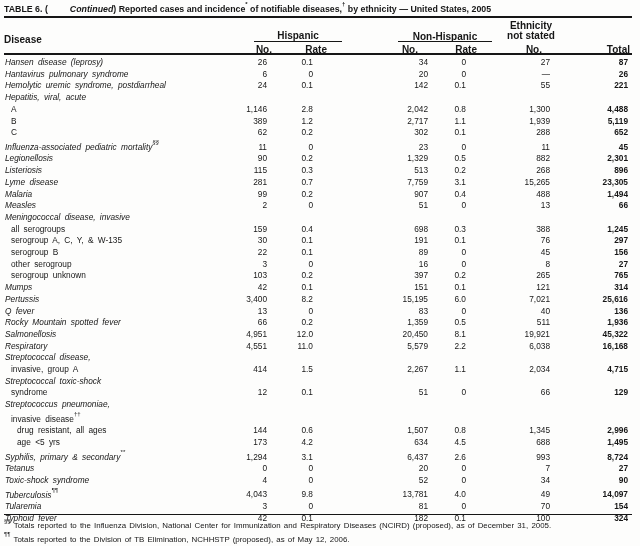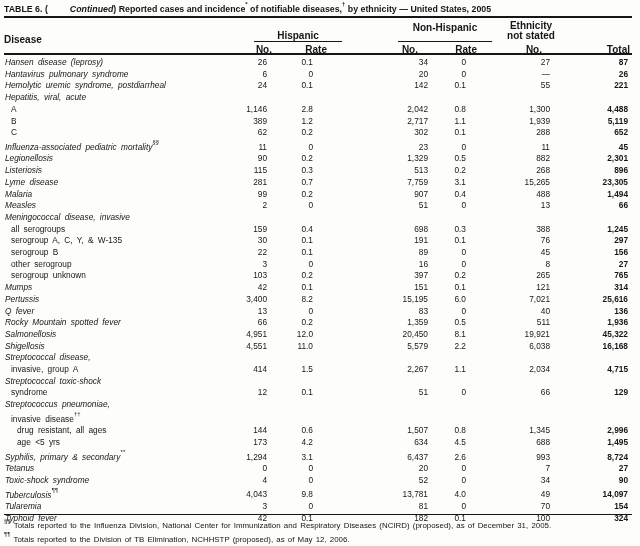--- a/index.html
+++ b/index.html
@@ -32,21 +32,21 @@
     position: absolute;
     font-size: 10px;
     font-weight: bold;
     white-space: nowrap;
   }
   .center { text-align: center; }
   .right  { text-align: right; }
   .eth1      { top: 20px;   left: 496px; width: 70px; }
   .eth2      { top: 30px;   left: 496px; width: 70px; }
   .hisp      { top: 30px;   left: 254px; width: 88px; }
-  .nonhisp   { top: 22px;   left: 398px; width: 94px; }
+  .nonhisp   { top: 31px;   left: 398px; width: 94px; }
   .gline { position: absolute; top: 40.5px; height: 1px; background: #161616; }
   .gline-h  { left: 254px; width: 88px; }
   .gline-nh { left: 398px; width: 94px; }
   .disease-h { top: 34px; left: 4px;   width: 120px; }
   .no1   { top: 43.5px; left: 232px; width: 40px; }
   .rate1 { top: 43.5px; left: 287px; width: 40px; }
   .no2   { top: 43.5px; left: 378px; width: 40px; }
   .rate2 { top: 43.5px; left: 437px; width: 40px; }
   .no3   { top: 43.5px; left: 502px; width: 40px; }
   .total-h { top: 43.5px; left: 580px; width: 50px; }
@@ -335,21 +335,21 @@
         <tr>
           <td class="disease ind0"><span>Salmonellosis</span></td>
           <td class="num">4,951</td>
           <td class="num">12.0</td>
           <td class="num">20,450</td>
           <td class="num">8.1</td>
           <td class="num">19,921</td>
           <td class="num">45,322</td>
         </tr>
         <tr>
-          <td class="disease ind0"><span>Shigellosis</span></td>
+          <td class="disease ind0"><span>Respiratory</span></td>
           <td class="num">4,551</td>
           <td class="num">11.0</td>
           <td class="num">5,579</td>
           <td class="num">2.2</td>
           <td class="num">6,038</td>
           <td class="num">16,168</td>
         </tr>
         <tr>
           <td class="disease ind0"><span>Streptococcal disease,</span></td>
           <td class="num"></td>

